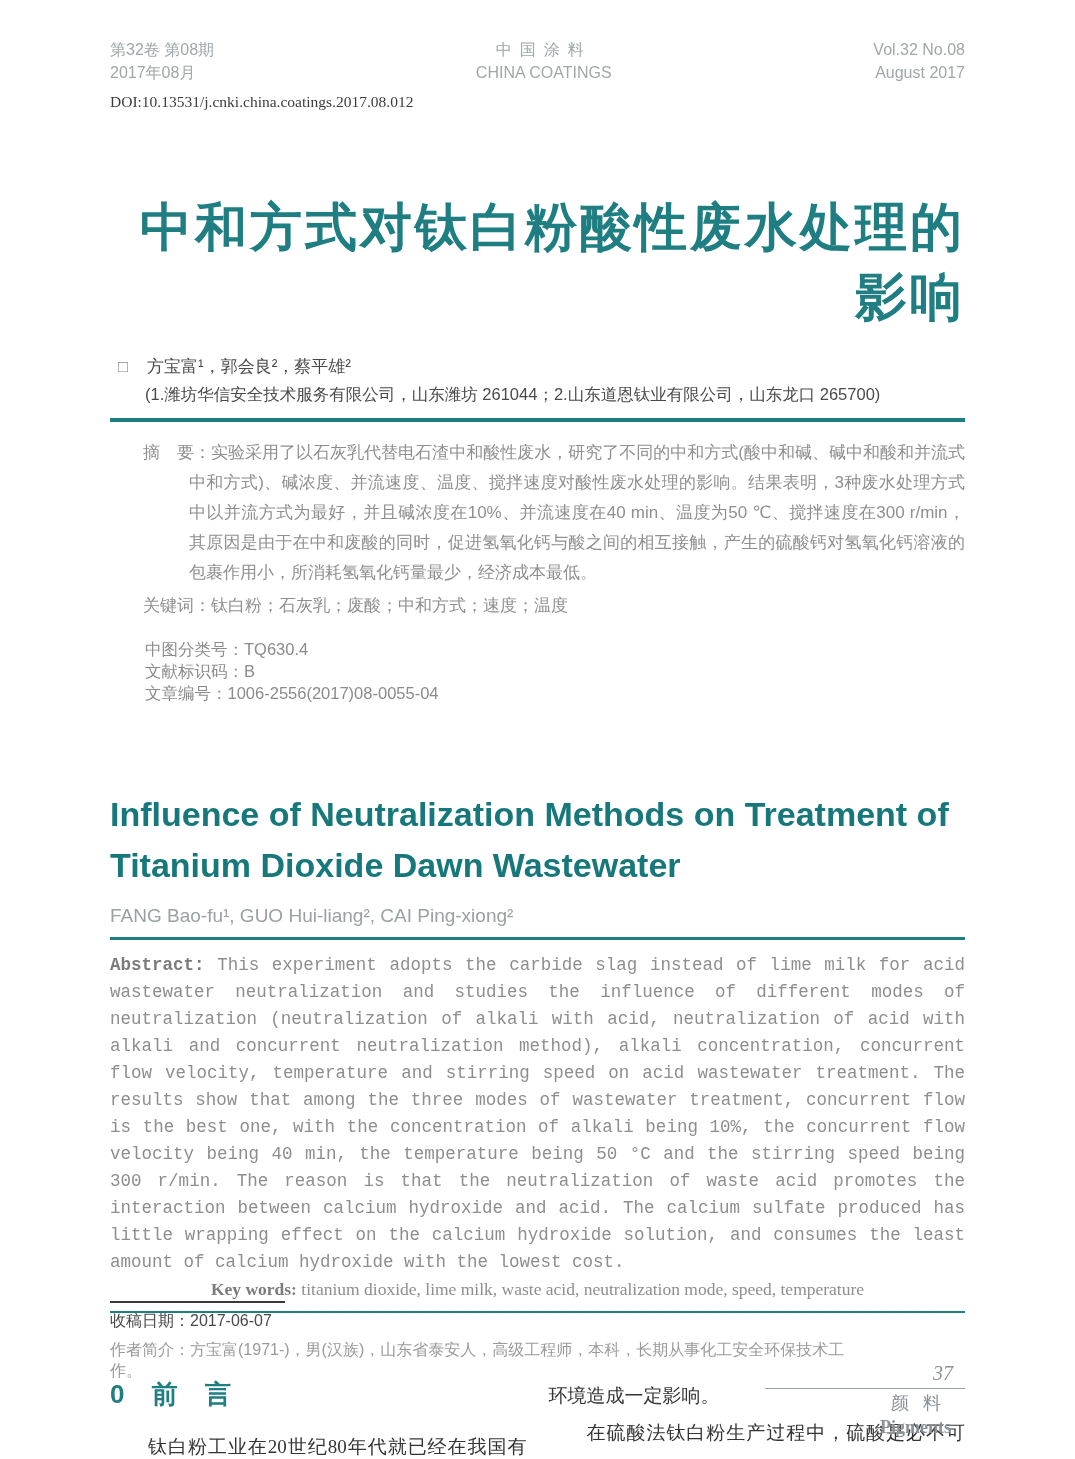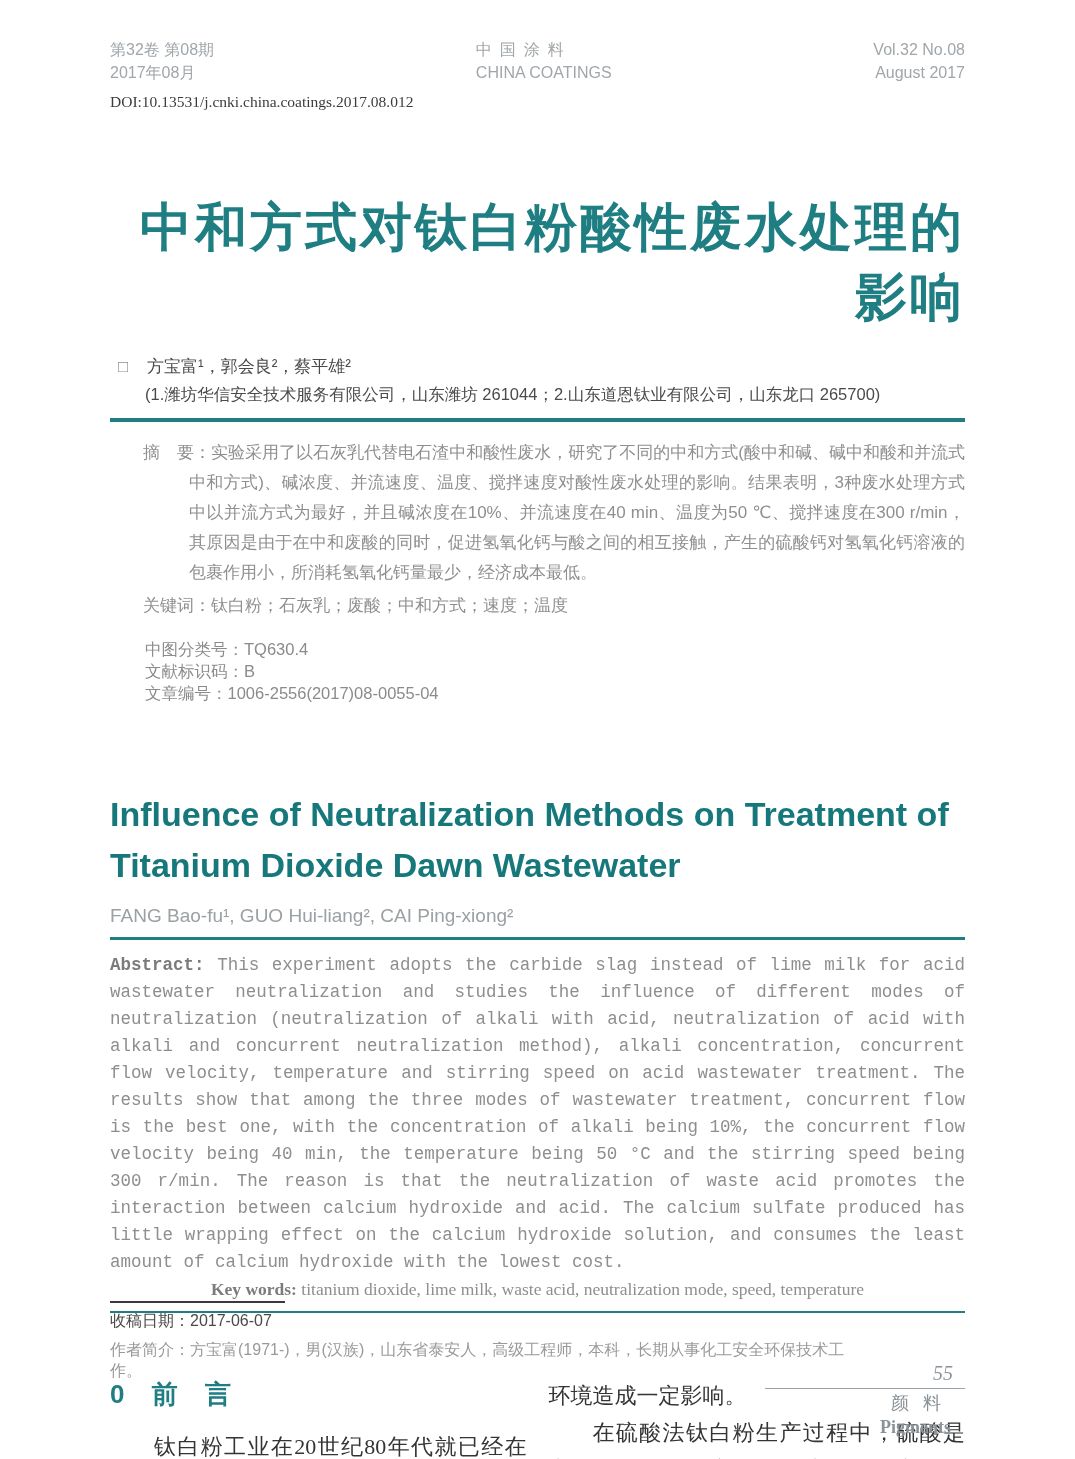--- a/index.html
+++ b/index.html
@@ -7,21 +7,21 @@
   .page {
     position:relative;
     width:1075px; height:1459px;
     background:#ffffff;
     padding:38px 110px 0 110px;
     font-family:"Liberation Sans","DejaVu Sans",sans-serif;
     overflow:hidden;
   }
   
   .jheader { display:flex; justify-content:space-between; color:#a0a6aa; font-size:16px; line-height:23px; }
-  .jh-center { text-align:left; }
+  .jh-center { text-align:center; }
   .jh-cn { letter-spacing:8px; }
   .jh-right { text-align:right; }
   .doi { margin-top:9px; color:#3c3c3c; font-family:"Liberation Serif","DejaVu Serif",serif; font-size:15.5px; }
   
   .title-cn {
     margin-top:82px; text-align:right;
     color:#1e7e81; font-size:52px; font-weight:bold; letter-spacing:3px;
     font-family:"Liberation Sans","DejaVu Sans",sans-serif;
   }
   
@@ -50,21 +50,21 @@
   .abs-en { margin-top:12px; color:#8e8e8e; font-size:17.5px; line-height:27px; text-align:justify;
             font-family:Liberation Mono, monospace; }
   .abs-en b, .kw-en b { color:#7b7b7b; }
   .kw-en { color:#8e8e8e; font-size:17.5px; line-height:27px;
            font-family:"Liberation Serif","DejaVu Serif",serif;text-align:center; }
   
   .body-cols { display:flex; gap:22px; margin-top:64px; }
   .col { flex:1; }
   .sec-heading { color:#1e7e81; font-size:26px; font-weight:bold; letter-spacing:10px; margin-bottom:16px;
                  font-family:"Liberation Sans","DejaVu Sans",sans-serif; }
-  .body-p { color:#343434; font-size:22px; line-height:37px; text-align:justify;
+  .body-p { color:#343434; font-size:19px; line-height:37px; text-align:justify;
             font-family:"Liberation Serif","DejaVu Serif",serif; }
   .indent { text-indent:2em; }
   
   .footnote { position:absolute; left:110px; top:1301px; width:760px; }
   .fn-rule { width:175px; height:2px; background:#3a3a3a; }
   .fn-received { margin-top:8px; color:#4a4a4a; font-size:16px; }
   .fn-bio { margin-top:8px; color:#9a9a9a; font-size:16px; }
   
   .page-footer { position:absolute; right:110px; top:1362px; width:200px; color:#8a9298;
                  font-family:"Liberation Serif","DejaVu Serif",serif; }
@@ -141,19 +141,19 @@
     </div>
   </div>
 
   <div class="footnote">
     <div class="fn-rule"></div>
     <div class="fn-received">收稿日期：2017-06-07</div>
     <div class="fn-bio">作者简介：方宝富(1971-)，男(汉族)，山东省泰安人，高级工程师，本科，长期从事化工安全环保技术工作。</div>
   </div>
 
   <div class="page-footer">
-    <div class="pf-num">55</div>
+    <div class="pf-num">37</div>
     <div class="pf-rule"></div>
     <div class="pf-cn">颜料</div>
     <div class="pf-en">Pigments</div>
   </div>
 
 </div>
 
 </body></html>

